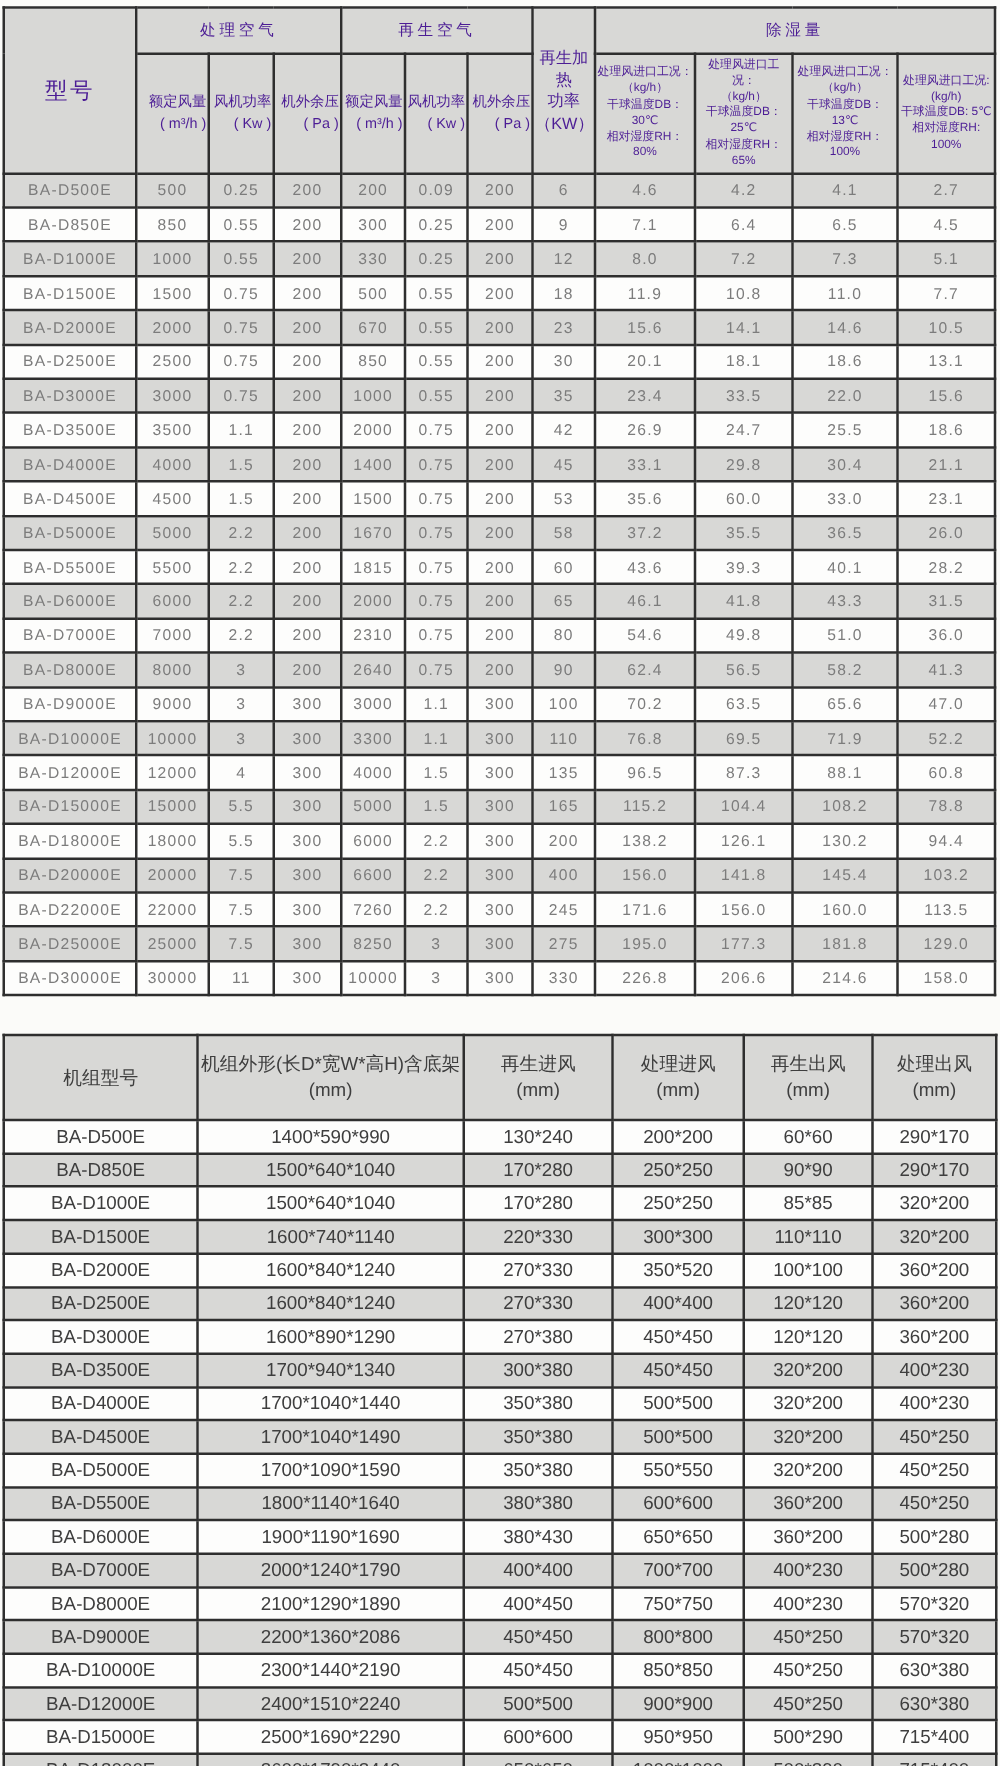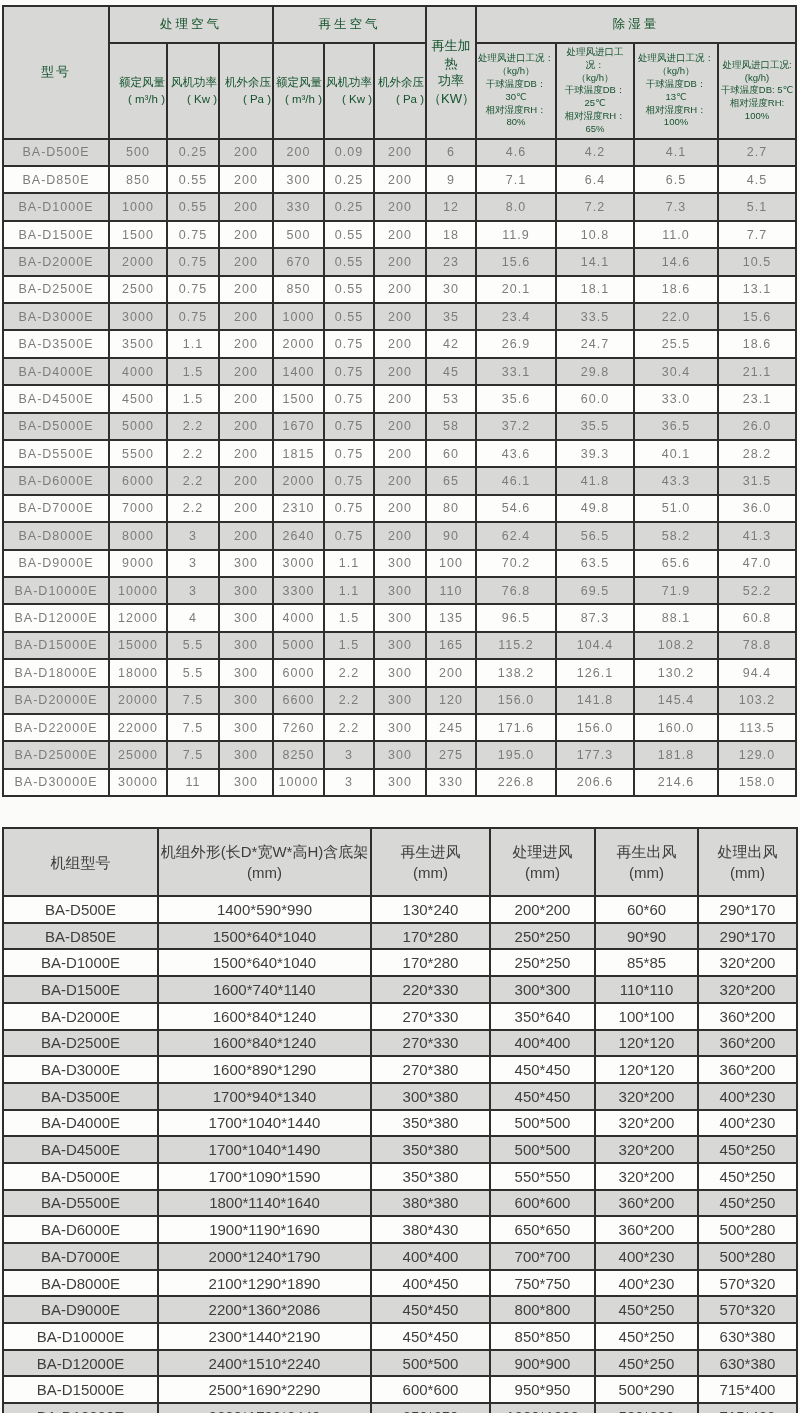--- a/index.html
+++ b/index.html
@@ -9,23 +9,23 @@
     font-family:"Liberation Sans","DejaVu Sans",sans-serif;
     -webkit-font-smoothing:antialiased;
   }
   .page{padding:5px 2px 4px 2px;}
   table{border-collapse:collapse;table-layout:fixed;}
   th,td{border:2px solid #2e2e2e;text-align:center;vertical-align:middle;overflow:hidden;}
   th{font-weight:normal;white-space:pre-line;background:#d8d8d6;}
 
   
   .spec-table{width:794px;}
-  .spec-table thead th{color:#14532d;}
+  .spec-table thead th{color:#4c1d95;}
   .spec-table .group-th{font-size:12.5px;letter-spacing:3px;height:33px;}
-  .spec-table .model-th{font-size:13px;letter-spacing:2px;margin-top:48px;}
+  .spec-table .model-th{font-size:18px;letter-spacing:2px;margin-top:48px;}
   .spec-table .sub-th{font-size:11.5px;line-height:1.45;height:63px;text-align:right;}
   .spec-table .heat-th{font-size:13px;line-height:1.35;}
   .spec-table .cond-th{font-size:9.5px;line-height:1.35;letter-spacing:0;padding:2px 1px;}
   .spec-table tbody td{height:23.4px;font-size:12.5px;color:#7c7c7c;letter-spacing:1px;}
   .spec-table tbody tr:nth-child(odd){background:#d8d8d6;}
   .spec-table tbody tr:nth-child(even){background:#fdfdfc;}
 
   
   .dim-table{width:794px;margin-top:30px;}
   .dim-table thead th{color:#3e3e3e;font-size:15px;line-height:1.4;height:64px;}
@@ -376,21 +376,21 @@
           <td>94.4</td>
         </tr>
         <tr>
           <td>BA-D20000E</td>
           <td>20000</td>
           <td>7.5</td>
           <td>300</td>
           <td>6600</td>
           <td>2.2</td>
           <td>300</td>
-          <td>120</td>
+          <td>400</td>
           <td>156.0</td>
           <td>141.8</td>
           <td>145.4</td>
           <td>103.2</td>
         </tr>
         <tr>
           <td>BA-D22000E</td>
           <td>22000</td>
           <td>7.5</td>
           <td>300</td>
@@ -488,21 +488,21 @@
           <td>1600*740*1140</td>
           <td>220*330</td>
           <td>300*300</td>
           <td>110*110</td>
           <td>320*200</td>
         </tr>
         <tr>
           <td>BA-D2000E</td>
           <td>1600*840*1240</td>
           <td>270*330</td>
-          <td>350*640</td>
+          <td>350*520</td>
           <td>100*100</td>
           <td>360*200</td>
         </tr>
         <tr>
           <td>BA-D2500E</td>
           <td>1600*840*1240</td>
           <td>270*330</td>
           <td>400*400</td>
           <td>120*120</td>
           <td>360*200</td>

